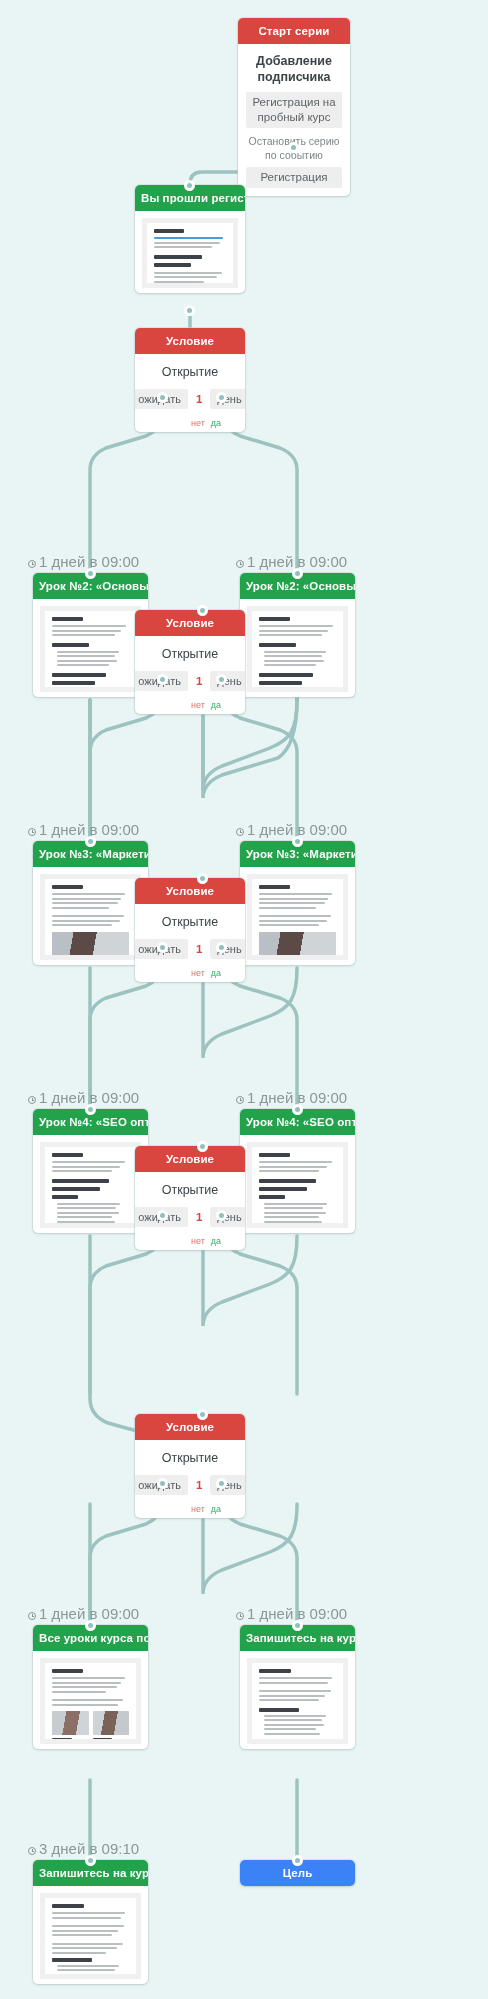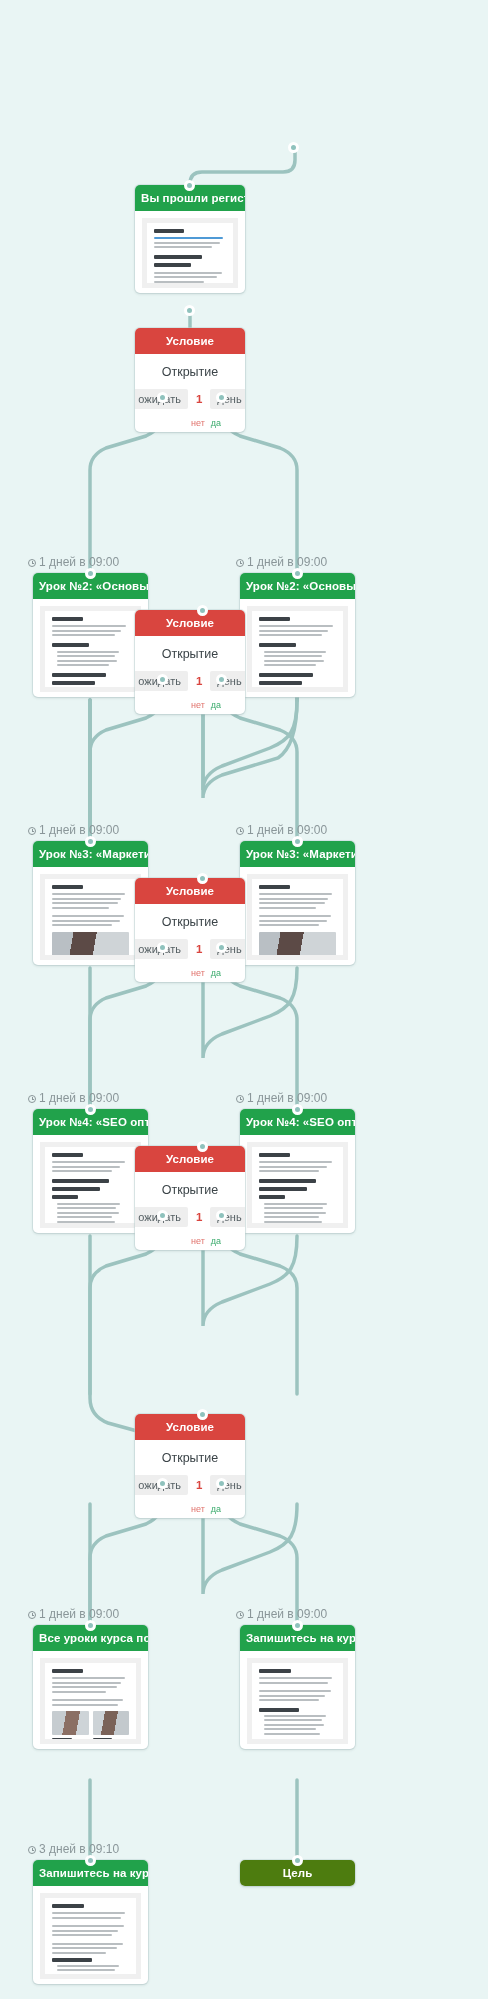--- a/index.html
+++ b/index.html
@@ -38,21 +38,21 @@
     color: #ffffff;
     text-align: center;
     padding: 6px 6px;
     white-space: nowrap;
     overflow: hidden;
     letter-spacing: .1px;
     line-height: 14px;
   }
   .hd-red    { background: #d9453f; }
   .hd-green  { background: #21a24b; }
-  .hd-blue   { background: #4d7c0f; }
+  .hd-blue   { background: #3b82f6; }
   .node-body { padding: 8px 10px 10px 10px; }
 
   
   .start-title {
     font-size: 12.5px; font-weight: bold; color: #3b4448;
     text-align: center; line-height: 16px; margin: 7px 0 7px;
   }
   .chip {
     display: block; background: #eeeeee; color: #5d6568;
     font-size: 11.5px; text-align: center; line-height: 15px;
@@ -111,21 +111,21 @@
   }
   .mp-t { height: 2px; background: #b9bec1; border-radius: 1px; margin-bottom: 2.5px; }
   .mp-t.accent { background: #4f9ad6; }
   .mp-gap { height: 4px; }
   .mp-img { background: #c8ccd0; border-radius: 1px; }
   .mp-list { margin-left: 5px; }
 
   
   .timing {
     position: absolute;
-    font-size: 12px;
+    font-size: 15px;
     color: #8a9699;
     white-space: nowrap;
     z-index: 3;
     line-height: 12px;
   }
   .timing .clk {
     display: inline-block;
     width: 8px; height: 8px;
     border: 1px solid #8a9699;
     border-radius: 50%;
@@ -241,20 +241,29 @@
       <path d="M90,968 L90,1130 Q90,1148 108,1155 L148,1166"></path>
       <path d="M90,1236 L90,1398 Q90,1416 108,1423 L148,1434"></path>
       <path d="M90,1504 L90,1630"></path>
 
       <path d="M90,1780 L90,1860"></path>
 
       <path d="M297,1780 L297,1860"></path>
     </g>
   </svg>
 
+  <div class="node" style="left:238px; top:18px; width:112px;">
+    <div class="node-hd hd-red">Старт серии</div>
+    <div class="node-body" style="padding:2px 8px 8px;">
+      <div class="start-title">Добавление подписчика</div>
+      <span class="chip">Регистрация на пробный курс</span>
+      <div class="sub-line">Остановить серию по событию</div>
+      <span class="chip">Регистрация</span>
+    </div>
+  </div>
   <div class="dot" style="left:288px; top:142px;"></div>
 
   <div class="node" style="left:135px; top:185px; width:110px; height:108px;">
     <div class="node-hd hd-green">Вы прошли регистра…</div>
     <div class="mail-prev" style="height:70px;">
       <div class="mail-sheet">
         <div class="mp-h" style="width:42%;"></div>
         <div class="mp-t accent" style="width:96%;"></div>
         <div class="mp-t" style="width:92%;"></div>
         <div class="mp-t" style="width:80%;"></div>

